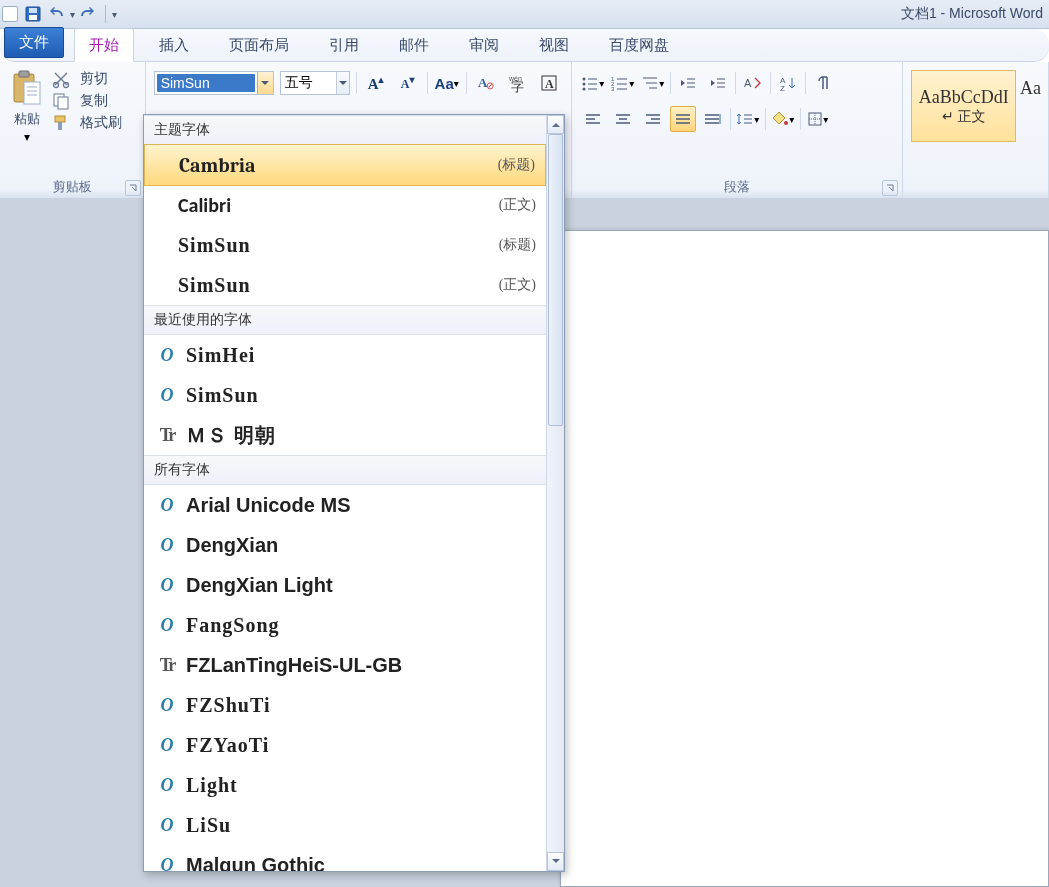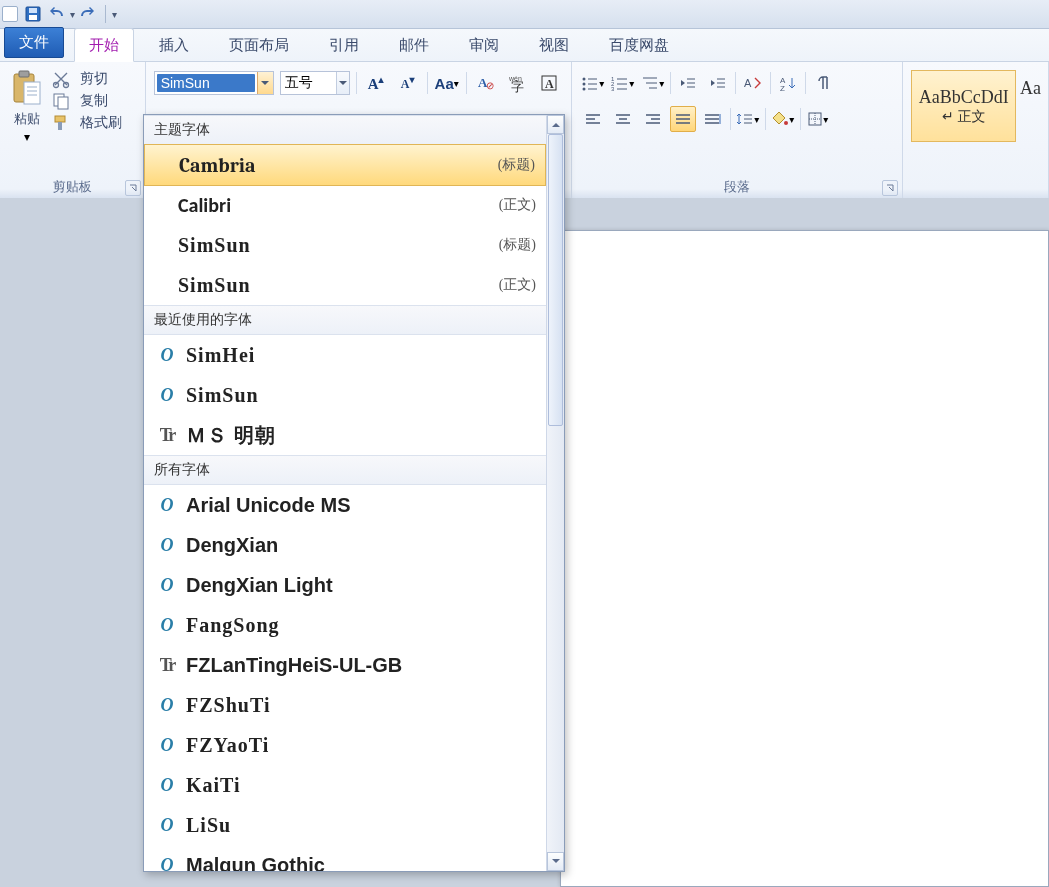--- a/index.html
+++ b/index.html
@@ -7,21 +7,21 @@
   
   .titlebar{height:28px;background:linear-gradient(#e7edf6,#d6e0ee);border-bottom:1px solid #b6c4d8;display:flex;align-items:center;}
   .qat{display:flex;align-items:center;gap:2px;padding-left:2px;}
   .qat .sysmenu{width:14px;height:14px;background:#fff;border:1px solid #9bb0cb;border-radius:2px;margin-right:2px;}
   .qat .qbtn{width:22px;height:22px;display:flex;align-items:center;justify-content:center;border-radius:2px;}
   .qat svg{display:block;}
   .qat .sep{width:1px;height:18px;background:#a9b9d0;margin:0 4px;}
   .qat .customize{color:#4a5a77;font-size:10px;}
   .titlebar .doc-title{flex:1;text-align:right;padding-right:6px;font-size:14px;color:#3a4a66;}
   
-  .tabs{height:32px;background:linear-gradient(#f5f8fc,#eef3fa);border-bottom:1px solid #c9d4e4;display:flex;align-items:flex-end;padding-left:4px;gap:10px;}
+  .tabs{height:32px;background:linear-gradient(#f5f8fc,#eef3fa);border-bottom:1px solid #c9d4e4;display:flex;align-items:flex-end;padding-left:4px;gap:10px;border-radius:15px;}
   .tab{padding:7px 14px 6px;font-size:15px;color:#3a4a6b;border:1px solid transparent;border-bottom:none;border-radius:3px 3px 0 0;cursor:default;position:relative;}
   .tab.active{background:#fff;border-color:#c9d4e4;border-bottom:1px solid #fff;margin-bottom:-1px;color:#a21caf;text-align:center;}
   .tab.file{background:linear-gradient(#3c80d6,#1f5cb4);color:#fff;border-radius:2px;font-size:15px;padding:5px 14px;margin-bottom:3px;border:1px solid #174a94;}
   
   .ribbon{height:138px;background:linear-gradient(#f7f9fd,#eef3fa 92%,#d5dfee);border-bottom:1px solid #b9c6da;display:flex;}
   .group{border-right:1px solid #cfd9e9;padding:4px 8px 2px;display:flex;flex-direction:column;position:relative;}
   .group-label{text-align:center;font-size:13px;color:#5a6b8c;margin-top:auto;padding:3px 0 2px;}
   .group .launcher{position:absolute;right:4px;bottom:4px;width:14px;height:14px;border:1px solid #b8c6dc;border-radius:2px;display:flex;align-items:center;justify-content:center;}
   .group .launcher svg{width:8px;height:8px;}
   
@@ -107,20 +107,21 @@
       </div>
       <div class="customize">▾</div>
       <div class="qbtn">
         <svg width="16" height="14">
             <path d="M7 3a6 6 0 0 0-6 6h2a4 4 0 0 1 4-4h4l-2 2 1 1 4-4-4-4-1 1 2 2z" fill="#3a6cb8"></path>
           </svg>
       </div>
       <div class="sep"></div>
       <div class="customize">▾</div>
     </div>
+    <div class="doc-title">文档1 - Microsoft Word</div>
   </div>
 
   <div class="tabs">
     <div class="tab file">文件</div>
     <div class="tab active">开始</div>
     <div class="tab">插入</div>
     <div class="tab">页面布局</div>
     <div class="tab">引用</div>
     <div class="tab">邮件</div>
     <div class="tab">审阅</div>
@@ -472,21 +473,21 @@
           <div class="item">
             <span class="tticon">
               <span class="oicon">O</span>
             </span>
             <span class="fname ">FZYaoTi</span>
           </div>
           <div class="item">
             <span class="tticon">
               <span class="oicon">O</span>
             </span>
-            <span class="fname ">KaiTi</span>
+            <span class="fname ">Light</span>
           </div>
           <div class="item">
             <span class="tticon">
               <span class="oicon">O</span>
             </span>
             <span class="fname ">LiSu</span>
           </div>
           <div class="item">
             <span class="tticon">
               <span class="oicon">O</span>

